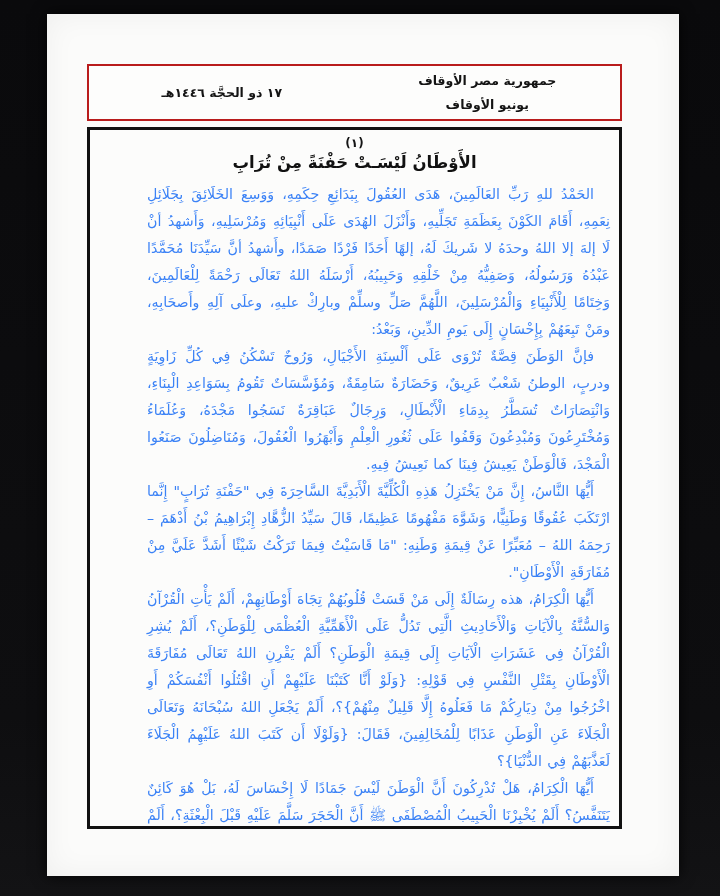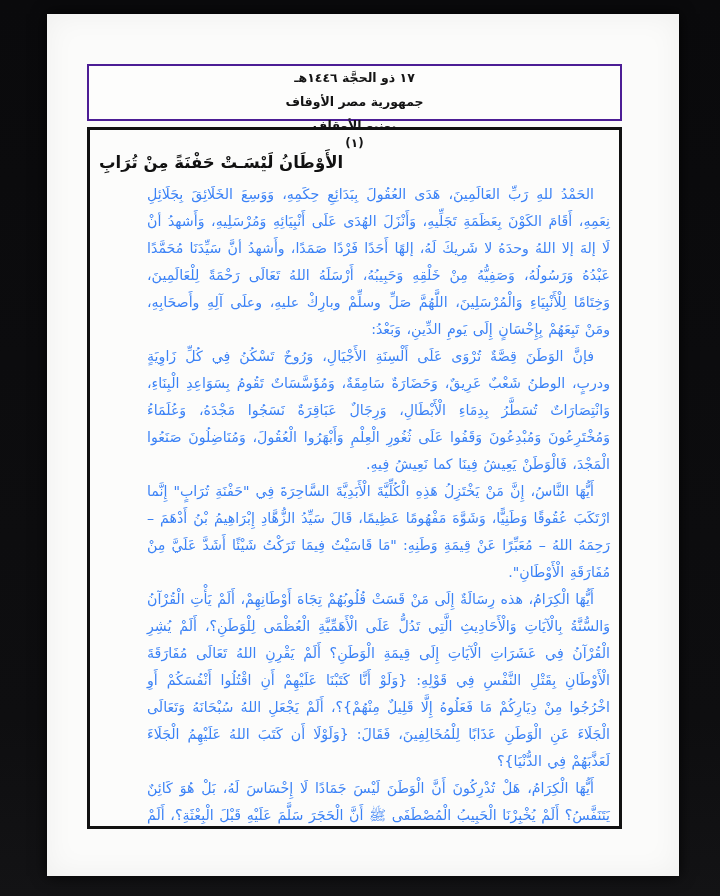--- a/index.html
+++ b/index.html
@@ -25,24 +25,24 @@
     height: 862px;
     background: #fbfbfa;
     box-shadow: 0 0 14px rgba(0,0,0,0.85), inset 0 0 30px rgba(0,0,0,0.05);
   }
   .header-box {
     position: absolute;
     left: 40px;
     top: 50px;
     width: 535px;
     height: 57px;
-    border: 2px solid #4c1d95;
+    border: 2px solid #b91c1c;
     background: #fdfdfc;
     display: flex;
-    flex-direction: column;
+    flex-direction: row;
     box-sizing: border-box;
     align-items: center;
   }
   .header-col {
     width: 50%;
     text-align: center;
     direction: rtl;
   }
   .header-line {
     font-size: 12.5px;
@@ -65,21 +65,21 @@
   }
   .section-number {
     text-align: center;
     font-weight: bold;
     font-size: 12px;
     color: #151515;
     line-height: 16px;
     margin-top: 2px;
   }
   .sermon-title {
-    text-align: left;
+    text-align: center;
     font-weight: bold;
     font-size: 16.5px;
     color: #111111;
     line-height: 24px;
     margin-bottom: 6px;
   }
   .sermon-text {
     direction: rtl;
     text-align: justify;
     color: #3b82f6;

